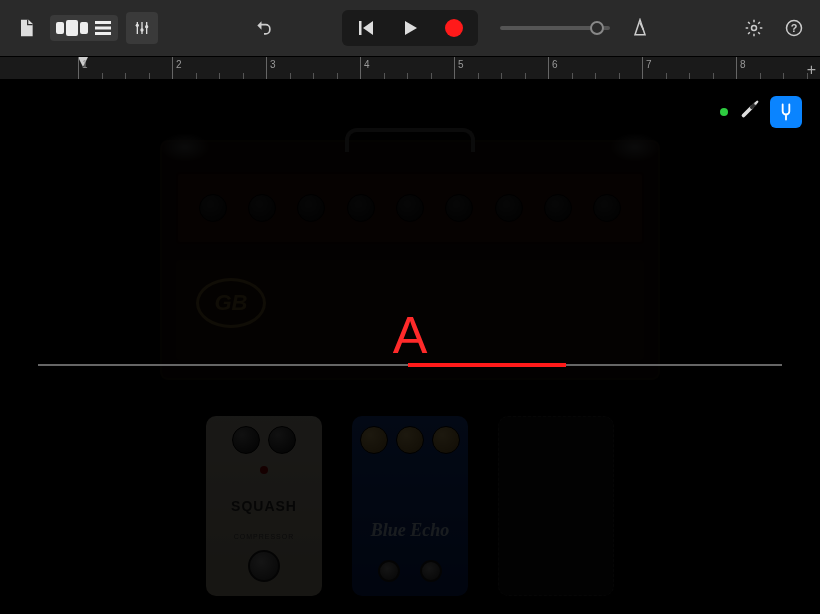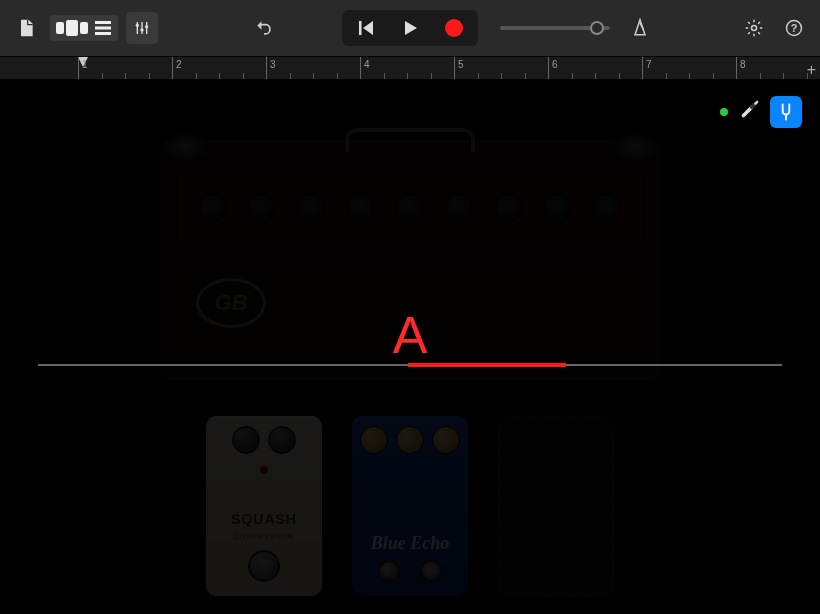--- a/index.html
+++ b/index.html
@@ -285,21 +285,21 @@
     background: #a00;
     margin: 4px 0;
   }
   .pedal-label {
     margin-top: auto;
     font-weight: bold;
     font-size: 14px;
     color: #333;
     text-align: center;
     letter-spacing: 1px;
-    margin-bottom: 6px;
+    margin-bottom: 19px;
   }
   .pedal.echo .pedal-label {
     color: #cde6ff;
     font-style: italic;
     font-family: cursive;
     font-size: 18px;
     letter-spacing: 0;
   }
   .pedal-sub {
     font-size: 7px;

